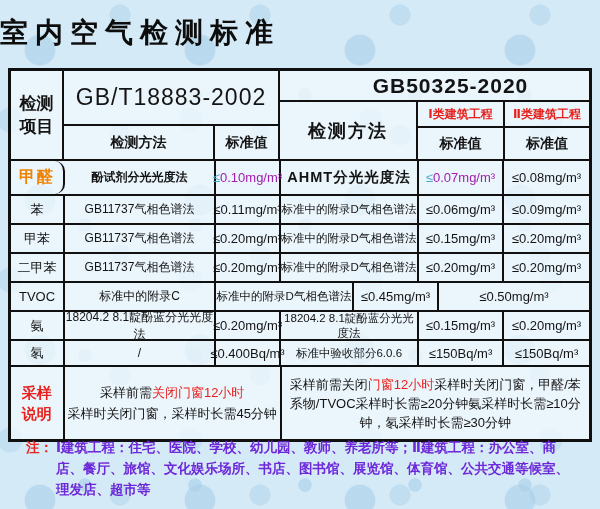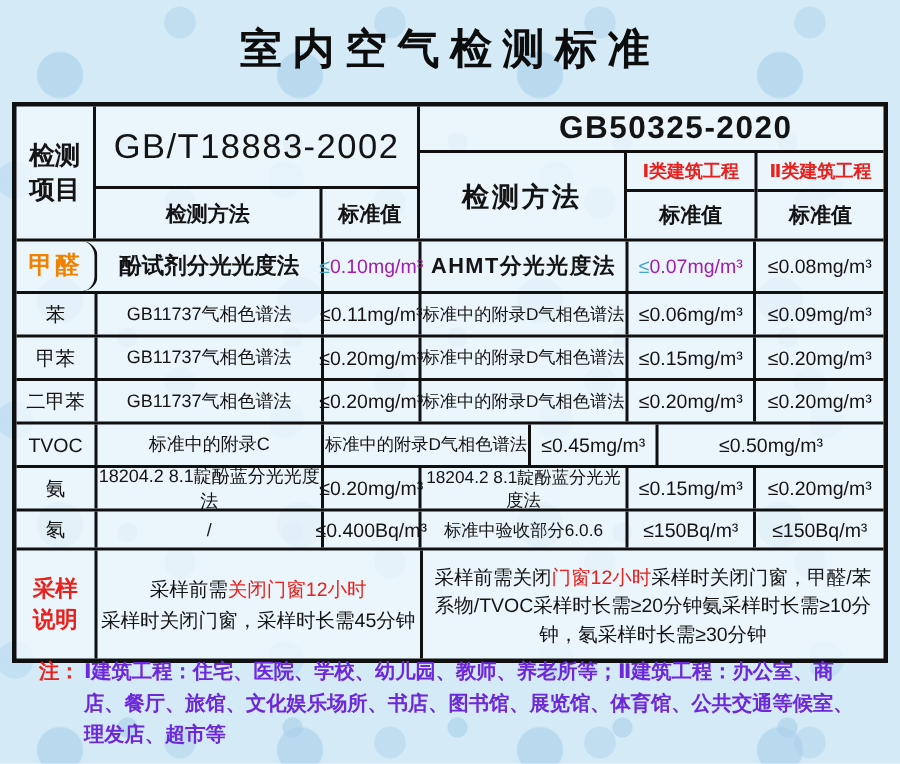--- a/index.html
+++ b/index.html
@@ -8,21 +8,21 @@
     font-family:"Liberation Sans","DejaVu Sans",sans-serif;color:#141414;
     background-color:#d5eaf7;
     background-image:
       radial-gradient(circle 16px at 40px 50px, rgba(170,208,234,.65) 92%, transparent 100%),
       radial-gradient(circle 11px at 120px 15px, rgba(176,212,236,.55) 92%, transparent 100%),
       radial-gradient(circle 7px at 85px 95px, rgba(168,206,232,.6) 92%, transparent 100%),
       radial-gradient(circle 13px at 10px 120px, rgba(178,214,238,.5) 92%, transparent 100%);
     background-size:160px 150px,140px 120px,110px 130px,180px 160px;
   }
   .title{
-    position:absolute;top:14px;left:0;width:600px;margin:0;text-align:center;
+    position:absolute;top:14px;left:0;width:600px;margin:0;
     font-size:28px;font-weight:bold;letter-spacing:7px;color:#0d0d0d;
   }
   .tbl{
     position:absolute;left:8px;top:68px;width:584px;
     border:3px solid #101010;background:rgba(244,250,253,.72);
     box-sizing:border-box;display:flex;flex-direction:column;
   }
   .cell{display:flex;align-items:center;justify-content:center;text-align:center;box-sizing:border-box;}
   .br{border-right:2px solid #101010;}
   .bb{border-bottom:2px solid #101010;}
@@ -46,21 +46,21 @@
   .drow{display:flex;border-top:2px solid #101010;height:27px;}
   .drow:nth-of-type(2){height:33px;}
   .drow:nth-of-type(8){height:24px;}
   .c-item{width:54px;font-size:13px;}
   .c-m1{width:151px;font-size:12px;}
   .c-v1{width:65px;font-size:13px;}
   .c-m2{width:138px;font-size:11.5px;}
   .c-c1{width:85px;font-size:13px;}
   .c-c2{flex:1;font-size:13px;}
   .hl .c-item{color:#f08200;font-weight:bold;font-size:16px;letter-spacing:2px;border-radius:10px;}
-  .hl .c-m1{font-size:15px;font-weight:bold;}
+  .hl .c-m1{font-size:12px;font-weight:bold;}
   .hl .c-m2{font-size:14.5px;font-weight:bold;letter-spacing:1px;}
   .le{color:#45a7c9;}
   .num{color:#a21caf;}
   
   .srow{display:flex;border-top:2px solid #101010;height:72px;}
   .s-label{width:54px;flex-direction:column;color:#e8211d;font-size:15px;font-weight:bold;line-height:21px;}
   .s-left{width:218px;flex-direction:column;font-size:13px;line-height:21px;}
   .s-right{width:309px;font-size:13px;line-height:19px;padding:2px 6px;display:block;text-align:center;
            box-sizing:border-box;align-self:center;}
   .red{color:#e8211d;}

